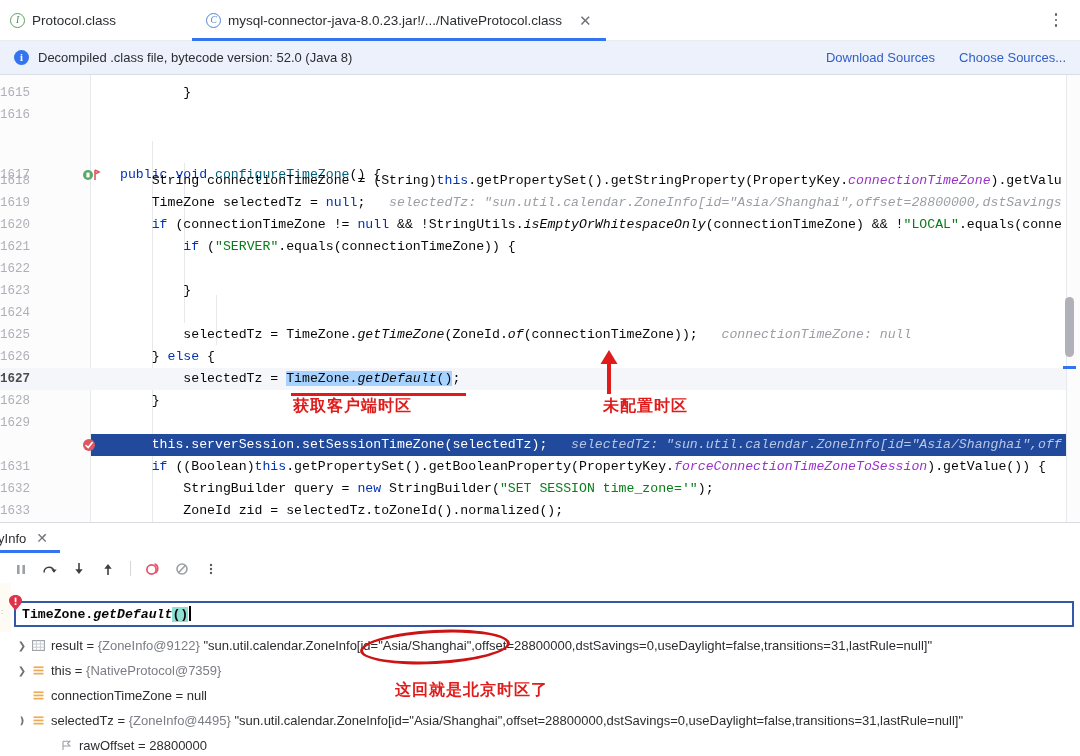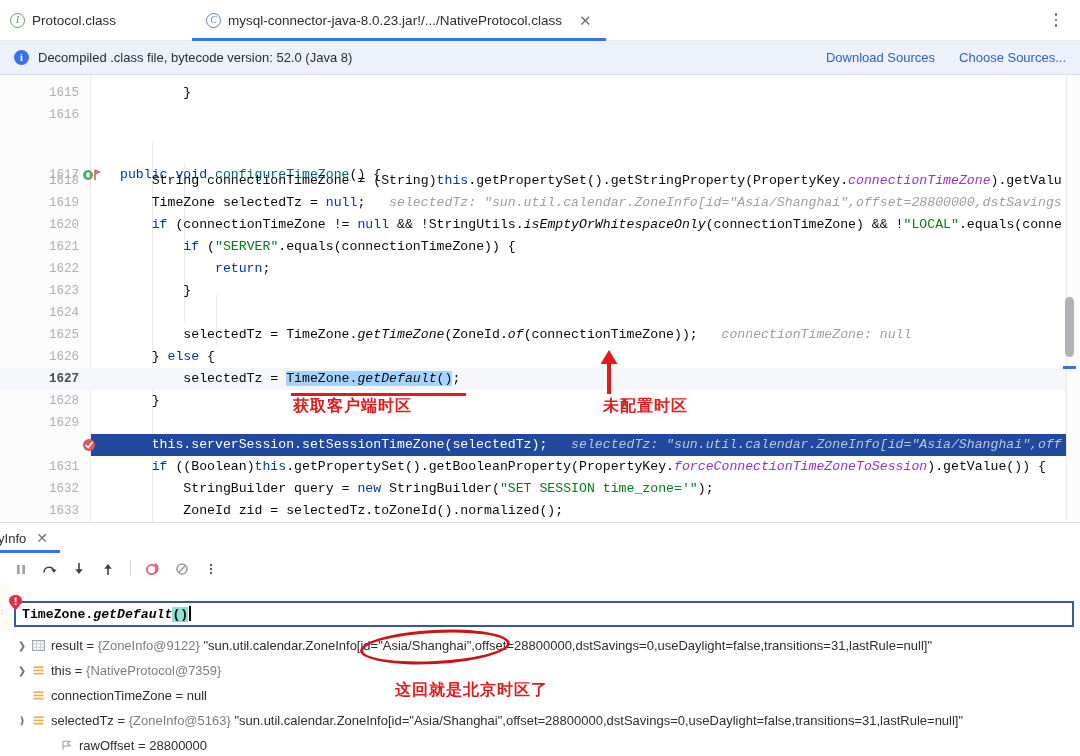--- a/index.html
+++ b/index.html
@@ -60,23 +60,23 @@
   .gutter {
     position:absolute; left:0; top:0; width:91px; height:447px;
     background:#fcfcfd; border-right:1px solid #e8e9ed;
   }
   .gutter2 {
     position:absolute; left:91px; top:0; width:29px; height:447px;
     background:#ffffff;
   }
 
   .row { position:absolute; left:0; width:1080px; height:22px; }
-  .lnum { position:absolute; left:0; width:79px; text-align:right;
+  .lnum { position:absolute; left:0; width:79px; 
           font-family:"Liberation Mono", monospace; font-size:12.5px;
-          color:#aeb0b6; line-height:22px;padding-left:46px; }
+          color:#aeb0b6; line-height:22px; }
   .lnum.cur { color:#4a4c50; font-weight:bold; }
   .gicon { position:absolute; left:82px; top:4px; width:24px; height:14px; }
 
   .code {
     position:absolute; left:120px; top:0; height:22px; line-height:22px;
     font-family:"Liberation Mono", monospace; font-size:13.2px;
     color:#080808; white-space:pre;
   }
   .kw { color:#0033b3; }
   .str { color:#067d17; }
@@ -240,21 +240,20 @@
       <div class="code">    <span class="kw">if </span>(connectionTimeZone != <span class="kw">null</span> &amp;&amp; !StringUtils.<span class="itl">isEmptyOrWhitespaceOnly</span>(connectionTimeZone) &amp;&amp; !<span class="str">"LOCAL"</span>.equals(conne</div>
     </div>
 
     <div class="row" style="top:161px;">
       <div class="lnum">1621</div>
       <div class="code">        <span class="kw">if </span>(<span class="str">"SERVER"</span>.equals(connectionTimeZone)) {</div>
     </div>
 
     <div class="row" style="top:183px;">
       <div class="lnum">1622</div>
-      <div class="code">            <span class="kw">return</span>;</div>
     </div>
 
     <div class="row" style="top:205px;">
       <div class="lnum">1623</div>
       <div class="code">        }</div>
     </div>
 
     <div class="row" style="top:227px;">
       <div class="lnum">1624</div>
     </div>
@@ -453,21 +452,21 @@
       <span class="chev">❫</span>
       <span class="vicon">
         <svg width="13" height="13" viewBox="0 0 13 13">
           <rect x="1.5" y="2.4" width="10" height="1.7" fill="#edab54"></rect>
           <rect x="1.5" y="5.6" width="10" height="1.7" fill="#edab54"></rect>
           <rect x="1.5" y="8.8" width="10" height="1.7" fill="#edab54"></rect>
         </svg>
       </span>
       <span class="vname">selectedTz</span>
       <span class="veq">&nbsp;=&nbsp;</span>
-      <span class="vref">{ZoneInfo@5163}</span>
+      <span class="vref">{ZoneInfo@4495}</span>
       <span>&nbsp;</span>
       <span class="vval">"sun.util.calendar.ZoneInfo[id="Asia/Shanghai",offset=28800000,dstSavings=0,useDaylight=false,transitions=31,lastRule=null]"</span>
     </div>
 
     <div class="vrow" style="top:100px; padding-left:58px;">
       <span class="vicon">
         <svg width="13" height="13" viewBox="0 0 13 13">
           <path d="M3 2.2 V11 M3 2.2 H9.8 L7.6 4.6 L9.8 7 H3" stroke="#9aa0a6" stroke-width="1.1" fill="none"></path>
         </svg>
       </span>

